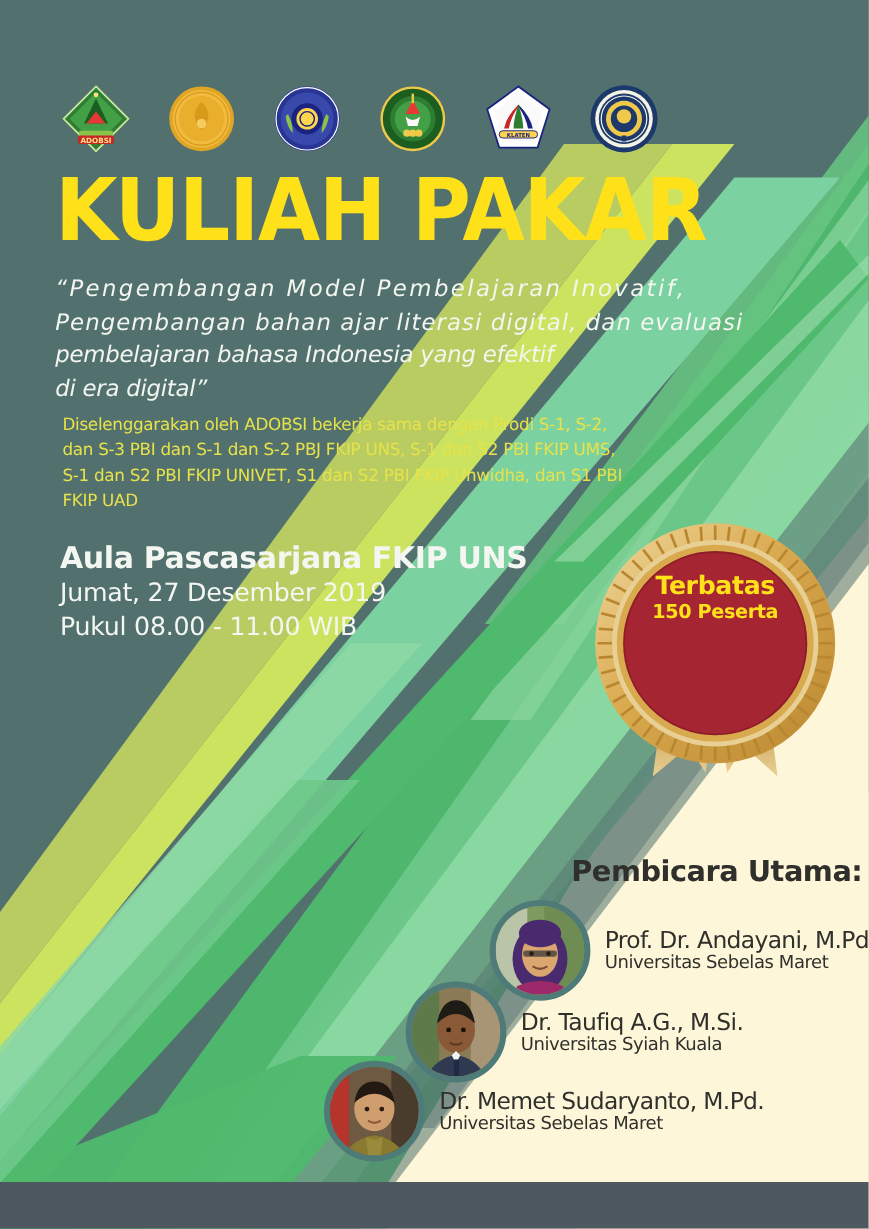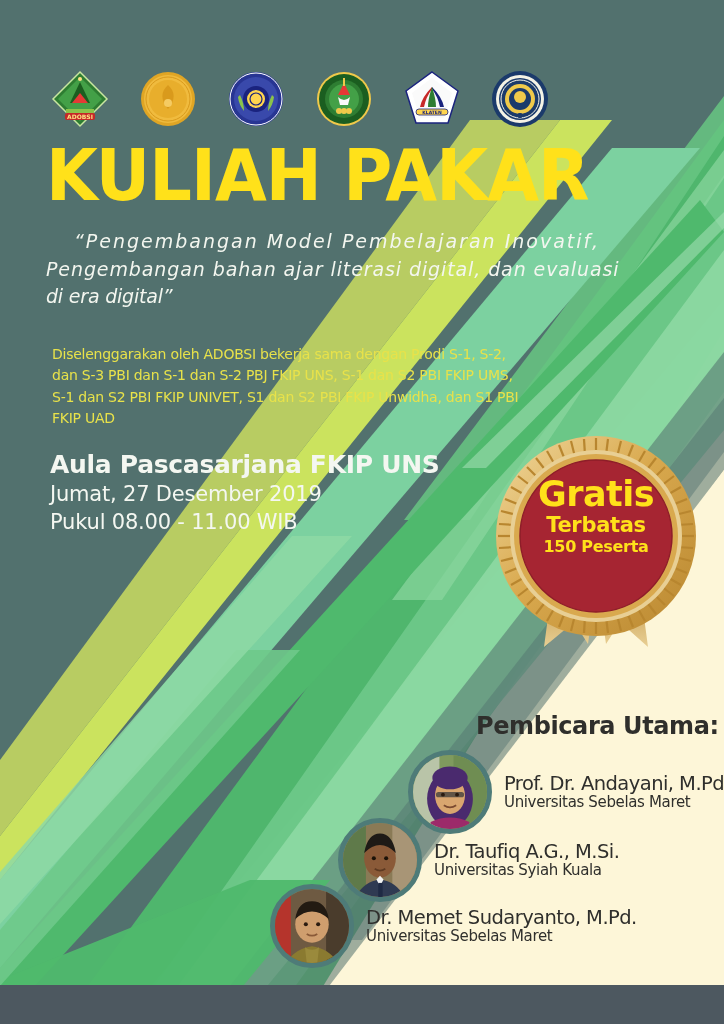--- a/index.html
+++ b/index.html
@@ -82,21 +82,21 @@
     top: 228px;
     left: 46px;
     width: 600px;
     z-index: 3;
     color: #f3f6ef;
     font-family: "DejaVu Sans", sans-serif;
     font-style: italic;
     font-size: 19px;
     line-height: 1.45;
   }
-  .theme .ln1 { letter-spacing: 2.0px; margin-left: 28px; }
+  .theme .ln1 { letter-spacing: 2.0px; }
   .theme .ln2 { letter-spacing: 0.9px; }
   .theme .ln3 { letter-spacing: -0.2px; }
   .theme .ln4 { letter-spacing: -0.2px; }
 
   
   .organizer {
     position: absolute;
     top: 344px;
     left: 52px;
     width: 470px;
@@ -350,20 +350,21 @@
       </svg>
     </div>
 
   </div>
 
   <div class="title">KULIAH PAKAR</div>
 
   <div class="theme">
     <div class="ln1">“Pengembangan Model Pembelajaran Inovatif,</div>
     <div class="ln2">Pengembangan bahan ajar literasi digital, dan evaluasi</div>
+    <div class="ln3">pembelajaran bahasa Indonesia yang efektif</div>
     <div class="ln4">di era digital”</div>
   </div>
 
   <div class="organizer">
     <div>Diselenggarakan oleh ADOBSI  bekerja sama dengan Prodi S-1, S-2,</div>
     <div>dan S-3 PBI dan S-1 dan S-2 PBJ FKIP UNS, S-1 dan S2 PBI FKIP UMS,</div>
     <div>S-1 dan S2 PBI FKIP UNIVET, S1 dan S2 PBI FKIP Unwidha, dan S1 PBI</div>
     <div>FKIP UAD</div>
   </div>
 
@@ -452,21 +453,20 @@
         </g>
         <circle cx="104" cy="104" r="86" fill="#e8cf94"></circle>
         <circle cx="104" cy="104" r="82" fill="#d9a94e"></circle>
       </g>
 
       <circle cx="104" cy="104" r="76" fill="#a62532"></circle>
       <circle cx="104" cy="104" r="76" fill="none" stroke="#8e1d29" stroke-width="1.5"></circle>
     </svg>
 
     <div class="badge-text">
-      <div class="b1">Gratis</div>
       <div class="b2">Terbatas</div>
       <div class="b3">150 Peserta</div>
     </div>
   </div>
 
   <div class="speakers-heading">Pembicara Utama:</div>
 
   <div class="speaker sp1">
     <div class="speaker-photo">
       <svg viewBox="0 0 84 84" xmlns="http://www.w3.org/2000/svg">

